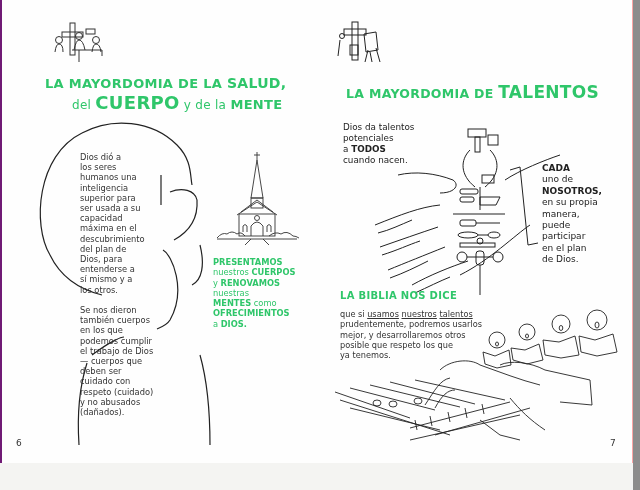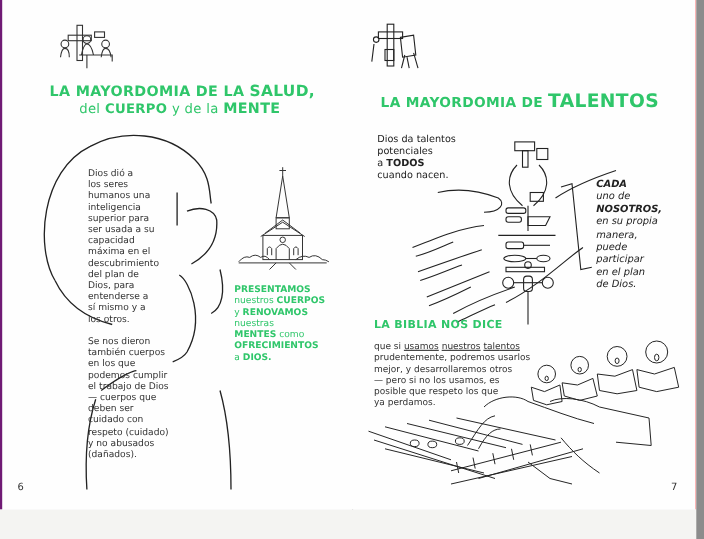--- a/index.html
+++ b/index.html
@@ -39,21 +39,21 @@
       <path d="M40 32 q1-8 4-8 q4 0 5 8"></path>
       <path d="M20 30 h30 v6"></path>
       <line x1="27" y1="30" x2="27" y2="42"></line>
     </g>
   </svg>
 
   <div class="abs title" style="left:43px;top:75px;font-size:13px;white-space:nowrap;">
     <span>LA MAYORDOMIA DE LA </span><span style="font-size:14px;">SALUD,</span>
   </div>
   <div class="abs title" style="left:70px;top:92px;font-size:12px;white-space:nowrap;">
-    <span style="font-weight:normal;text-align:right;">del </span><span style="font-size:12px;">CUERPO</span><span style="font-weight:normal;"> y de la </span><span style="font-size:13px;">MENTE</span>
+    <span style="font-weight:normal;text-align:right;">del </span><span style="font-size:18px;">CUERPO</span><span style="font-weight:normal;"> y de la </span><span style="font-size:13px;">MENTE</span>
   </div>
 
   <svg style="left:30px;top:115px;" width="180" height="330" viewBox="0 0 180 330">
     <g fill="none" stroke="#222" stroke-width="1.2">
       <path d="M18 140 C0 110, 5 40, 50 18 C80 2, 120 5, 145 30 C160 45, 158 60, 160 70"></path>
       <path d="M18 140 C30 165, 50 175, 70 180"></path>
       <path d="M131 135 C140 140, 155 175, 138 205 C135 210, 130 212, 125 214"></path>
       <path d="M129 60 L129 90"></path>
       <path d="M138 77 C150 72, 163 75, 165 85 C166 100, 160 115, 142 125"></path>
       <path d="M168 130 C173 150, 170 165, 160 170"></path>
@@ -194,41 +194,40 @@
       <circle cx="160" cy="126" r="3"></circle>
 
       <circle cx="142" cy="142" r="5"></circle>
       <circle cx="178" cy="142" r="5"></circle>
       <line x1="147" y1="142" x2="173" y2="142"></line>
       <rect x="156" y="136" width="8" height="14" rx="3"></rect>
       <line x1="160" y1="150" x2="160" y2="180"></line>
     </g>
   </svg>
 
-  <div class="abs" style="left:222px;top:163px;font-size:9px;line-height:11.4px;color:#222;font-style:italic;">
+  <div class="abs" style="left:222px;top:163px;font-size:9px;line-height:11.4px;color:#222;">
     <div class="bold">CADA</div>
     <div>uno de</div>
     <div class="bold">NOSOTROS,</div>
     <div>en su propia</div>
     <div>manera,</div>
     <div>puede</div>
     <div>participar</div>
     <div>en el plan</div>
     <div>de Dios.</div>
   </div>
 
   <div class="abs title" style="left:20px;top:290px;font-size:10px;white-space:nowrap;">LA BIBLIA NOS DICE</div>
 
   <div class="abs hand" style="left:20px;top:309px;font-size:8.2px;line-height:10.3px;width:150px;white-space:nowrap;">
     <div><span>que si </span><span class="u">usamos</span><span> </span><span class="u">nuestros</span><span> </span><span class="u">talentos</span></div>
     <div>prudentemente, podremos usarlos</div>
     <div>mejor, y desarrollaremos otros</div>
-    <div>— pero si no los usamos, es</div>
     <div>posible que respeto los que</div>
-    <div>ya perdamos.</div>
+    <div>ya tenemos.</div>
   </div>
 
   <svg style="left:155px;top:300px;" width="150" height="65" viewBox="0 0 150 65">
     <g fill="none" stroke="#222" stroke-width="0.9">
       <circle cx="22" cy="40" r="8"></circle>
       <ellipse cx="22" cy="44" rx="1.5" ry="2"></ellipse>
       <path d="M8 52 L20 56 L34 50 L36 65 L22 68 L10 64 Z"></path>
       <circle cx="52" cy="32" r="8"></circle>
       <ellipse cx="52" cy="36" rx="1.5" ry="2"></ellipse>
       <path d="M36 48 L50 50 L64 44 L68 60 L52 64 L38 60 Z"></path>

